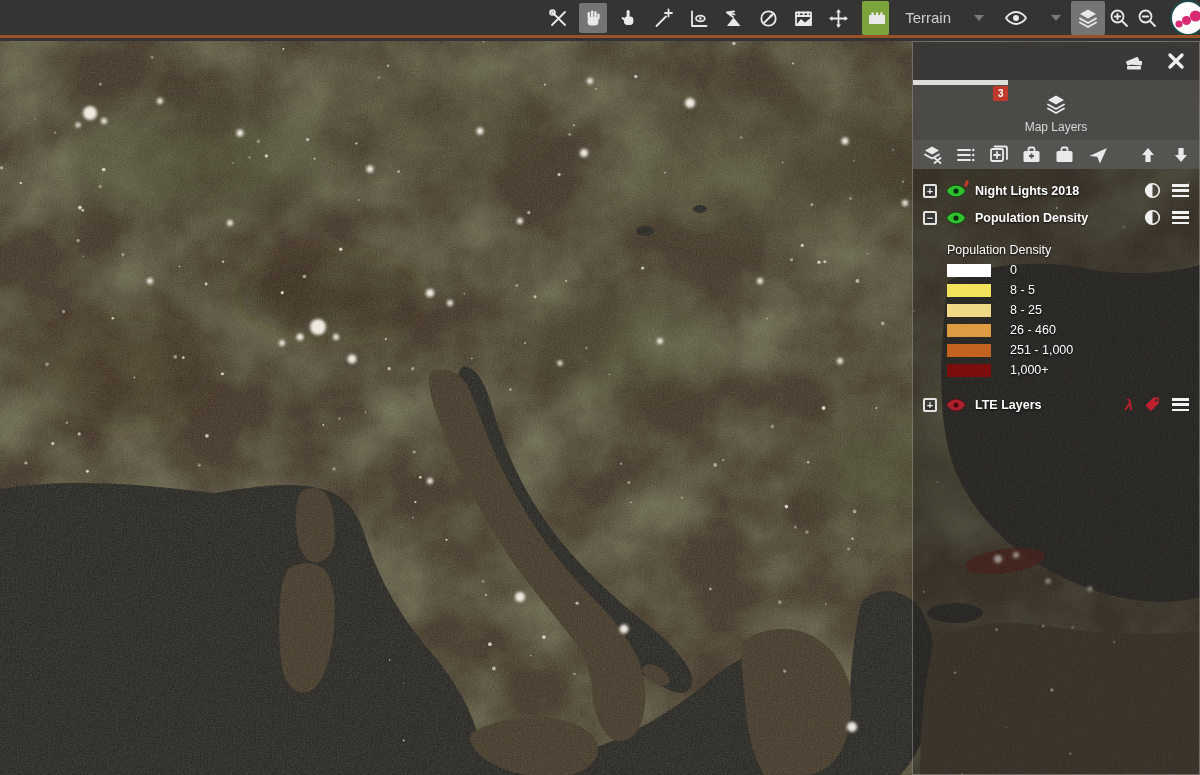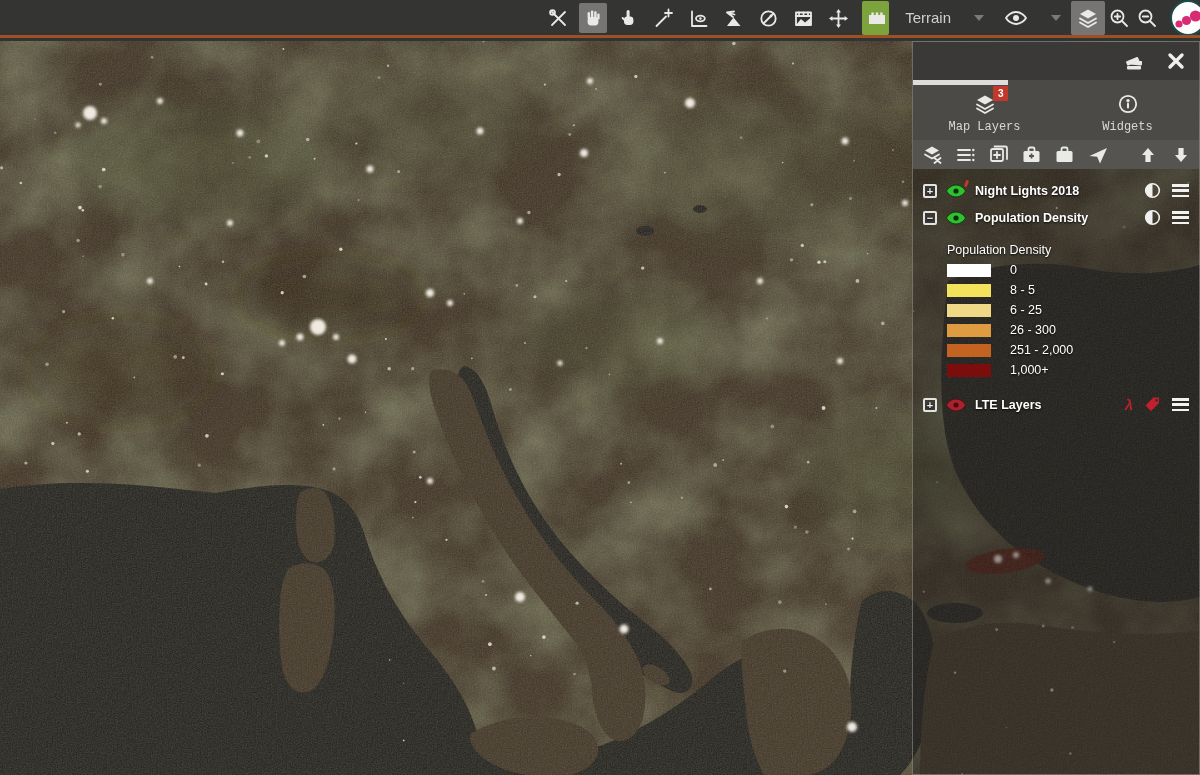--- a/index.html
+++ b/index.html
@@ -46,21 +46,21 @@
     position:relative; height:60px; background:#4c4a47; display:flex; flex:none;
     padding-top:6px;
   }
   .tab-indicator{ position:absolute; top:0; left:0; width:33.3%; height:5px; background:#dedddb; }
   .tab-badge{
     position:absolute; top:6px; left:calc(33.3% - 15px); width:15px; height:15px;
     background:#c0392b; color:#fff; font-size:10px; font-weight:bold;
     display:flex; align-items:center; justify-content:center; border-radius:1px;
   }
   .tab{ flex:1; display:flex; flex-direction:column; align-items:center; justify-content:center;
-        gap:5px; color:#d8d8d6; font-size:12px; cursor:pointer;font-family:Liberation Mono, monospace; }
+        gap:5px; color:#d8d8d6; font-size:12px; cursor:pointer; }
   .panel-tools{
     height:29px; background:#565450; display:flex; align-items:center; gap:12px;
     padding:0 9px; flex:none;
   }
   .panel-tools .right{ margin-left:auto; display:flex; gap:15px; align-items:center; }
 
   .layers-list{ padding-top:8px; overflow:hidden; }
   .layer-row{
     display:flex; align-items:center; gap:9px; padding:5px 10px; color:#fff;
     font-size:12.5px; font-weight:bold; text-shadow:0 1px 2px rgba(0,0,0,0.9);
@@ -501,28 +501,20 @@
     <div class="tab-badge">3</div>
 
     <div class="tab">
       <svg class="ic" width="24" height="22" viewBox="0 0 24 22">
         <path class="fill" d="M12 2.5 L20 7 L12 11.5 L4 7 Z"></path>
         <path class="stroke" d="M4 11.5 L12 16 L20 11.5 M4 15.5 L12 20 L20 15.5" stroke-width="1.6"></path>
       </svg>
       <span>Map Layers</span>
     </div>
 
-    <div class="tab">
-      <svg class="ic" width="22" height="22" viewBox="0 0 22 22">
-        <circle class="stroke" cx="11" cy="11" r="8.2"></circle>
-        <circle class="fill" cx="11" cy="7.6" r="1.7"></circle>
-          <rect class="fill" x="10" y="9.6" width="2" height="6" rx="1"></rect>
-      </svg>
-      <span>Widgets</span>
-    </div>
 
   </div>
 
   <div class="panel-tools">
     <svg class="ic" width="21" height="19" viewBox="0 0 21 19">
       <path class="fill" d="M10 1.5 L17 5.5 L10 9.5 L3 5.5 Z"></path>
       <path class="stroke" d="M3 9.5 L10 13.5 L17 9.5" stroke-width="1.5"></path>
       <path class="stroke" d="M12.5 13 L18.5 18 M18.5 13 L12.5 18" stroke-width="1.8"></path>
     </svg>
     <svg class="ic" width="21" height="18" viewBox="0 0 21 18">
@@ -603,29 +595,29 @@
           <div class="legend-row">
             <span class="swatch" style="background: rgb(255, 255, 255);"></span>
             <span class="legend-label">0</span>
           </div>
           <div class="legend-row">
             <span class="swatch" style="background: rgb(242, 226, 92);"></span>
             <span class="legend-label">8 - 5</span>
           </div>
           <div class="legend-row">
             <span class="swatch" style="background: rgb(239, 217, 135);"></span>
-            <span class="legend-label">6 - 25</span>
+            <span class="legend-label">8 - 25</span>
           </div>
           <div class="legend-row">
             <span class="swatch" style="background: rgb(223, 155, 65);"></span>
-            <span class="legend-label">26 - 300</span>
+            <span class="legend-label">26 - 460</span>
           </div>
           <div class="legend-row">
             <span class="swatch" style="background: rgb(194, 99, 33);"></span>
-            <span class="legend-label">251 - 2,000</span>
+            <span class="legend-label">251 - 1,000</span>
           </div>
           <div class="legend-row">
             <span class="swatch" style="background: rgb(124, 13, 13);"></span>
             <span class="legend-label">1,000+</span>
           </div>
         </div>
     </div>
 
     <div class="layer-row lte-row">
       <span class="xbox">+</span>

